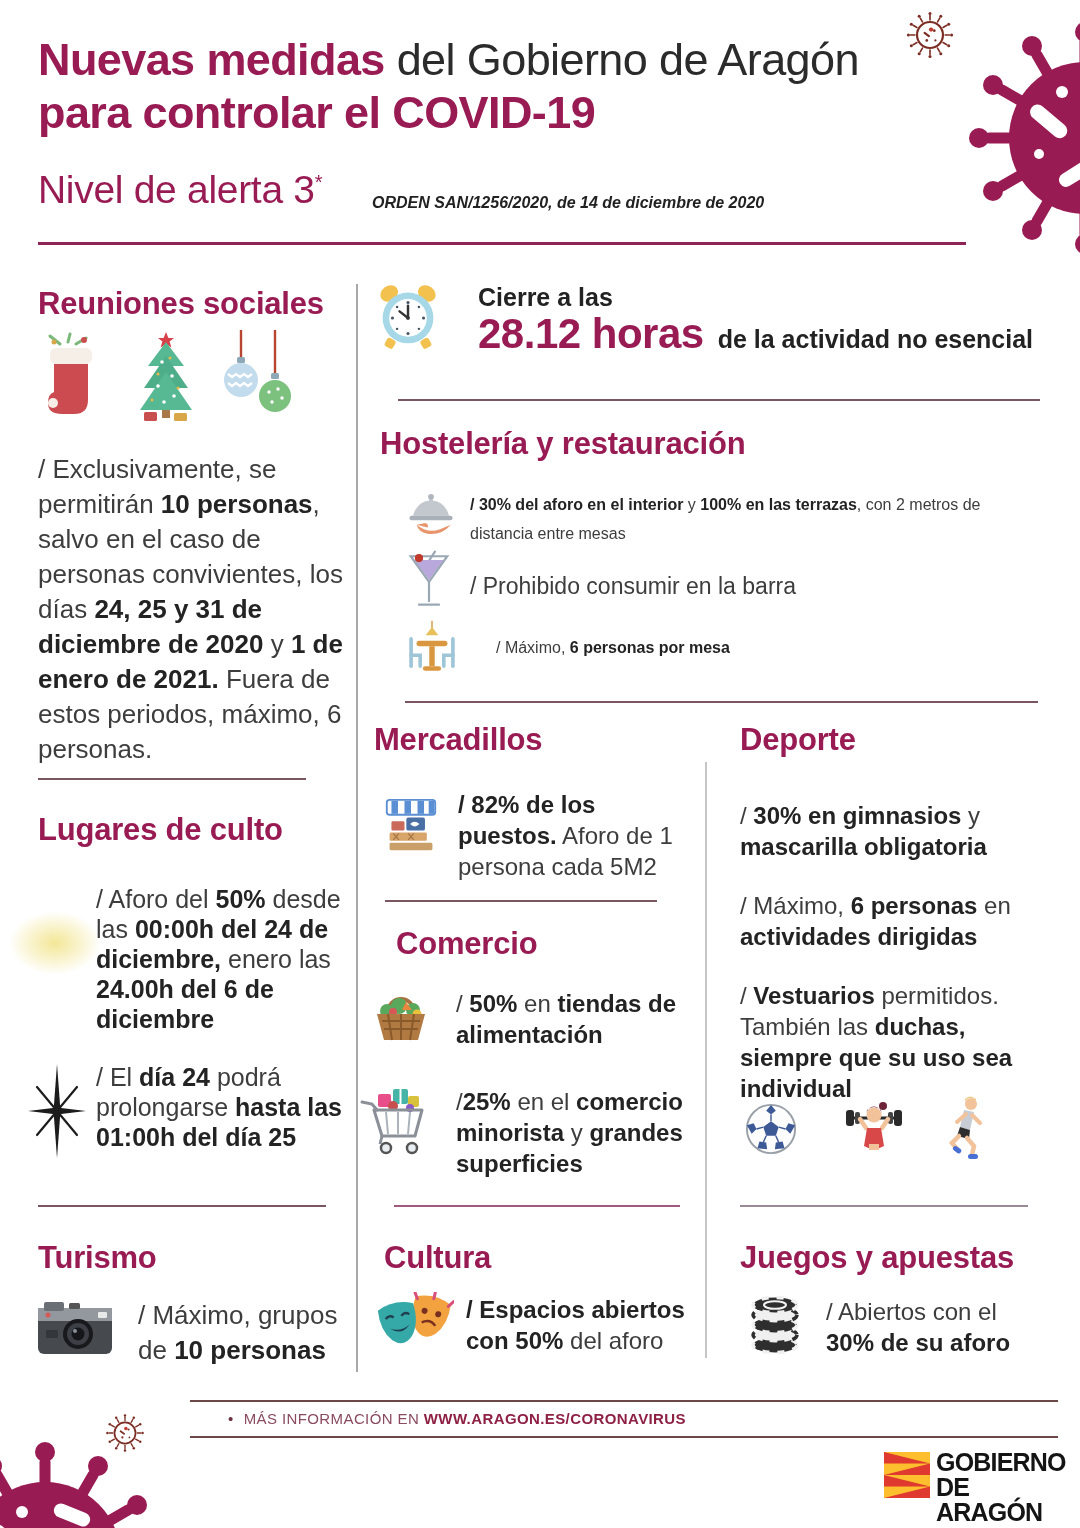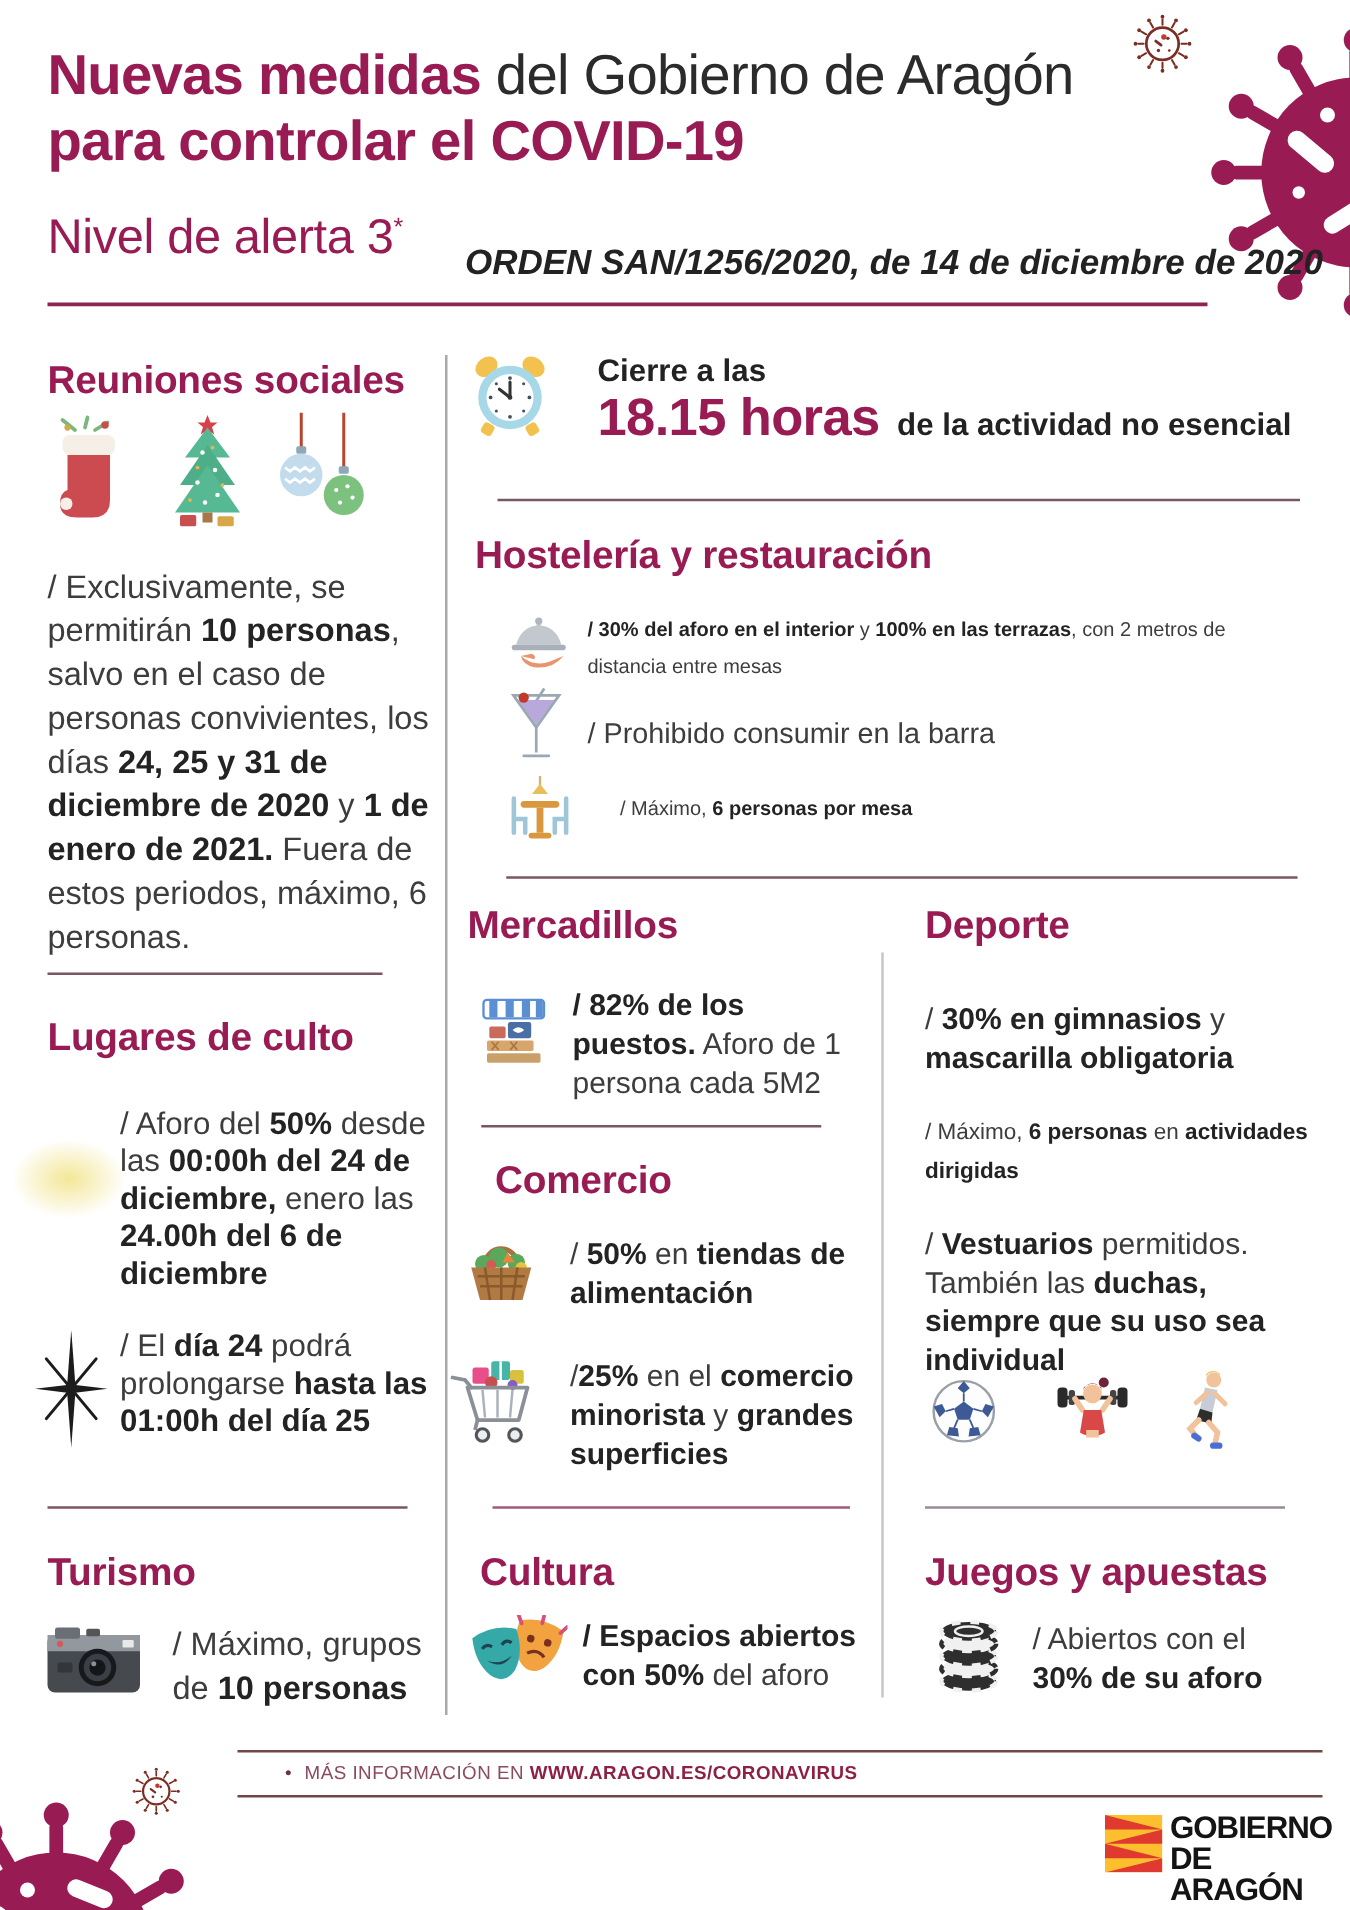--- a/index.html
+++ b/index.html
@@ -11,21 +11,21 @@
   .page{
     position:relative;width:1080px;height:1528px;margin:0 auto;
     background:#ffffff;overflow:hidden;
     font-family:"Liberation Sans",sans-serif;color:var(--ink);
   }
   .abs{position:absolute;}
   .main-title{font-size:45px;line-height:1.17;letter-spacing:-0.6px;font-weight:400;color:#2b2b2b;margin:0;}
   .main-title .b{color:var(--accent);font-weight:700;}
   .alert-level{font-size:39px;font-weight:400;color:var(--accent);letter-spacing:-0.3px;}
   .alert-sup{font-size:20px;color:var(--accent);vertical-align:14px;}
-  .order-ref{font-size:28px;font-style:italic;font-weight:700;color:#222;letter-spacing:0;}
+  .order-ref{font-size:16px;font-style:italic;font-weight:700;color:#222;letter-spacing:0;}
   .sec-title{font-size:31px;font-weight:700;color:var(--accent);letter-spacing:-0.2px;margin:0;}
   .body{margin:0;color:var(--ink);}
   .body .b{font-weight:700;color:var(--bold-ink);}
   .rule{position:absolute;height:2px;background:#7a5660;}
   .vrule{position:absolute;width:2px;background:#b4b4b4;}
   .closing-line1{font-size:25px;font-weight:700;color:#222;}
   .closing-time{font-size:42px;font-weight:700;color:var(--accent);letter-spacing:-0.5px;}
   .closing-line2{font-size:25px;font-weight:700;color:#222;margin-left:14px;}
   .baseline-row{display:flex;align-items:baseline;}
   .glow{
@@ -445,21 +445,21 @@
   <div class="rule" style="left:38px;top:242px;width:928px;height:3px;background:#8e2456;"></div>
 
   <div class="vrule" style="left:356px;top:284px;height:1088px;background:#a8a8a8;"></div>
   <div class="vrule" style="left:705px;top:762px;height:596px;background:#c6c6c6;"></div>
 
   <svg class="icon abs" style="left:376px;top:280px;width:64px;height:74px;">
       <use href="#i-alarm-clock"></use>
     </svg>
   <div class="abs closing-line1" style="left:478px;top:283px;">Cierre a las</div>
   <div class="abs baseline-row" style="left:478px;top:310px;">
-    <span class="closing-time">18.15 horas</span>
+    <span class="closing-time">28.12 horas</span>
     <span class="closing-line2">de la actividad no esencial</span>
   </div>
   <div class="rule" style="left:398px;top:399px;width:642px;"></div>
 
   <h2 class="abs sec-title" style="left:38px;top:286px;">Reuniones sociales</h2>
   <svg class="icon abs" style="left:40px;top:330px;width:62px;height:92px;">
       <use href="#i-stocking"></use>
     </svg>
   <svg class="icon abs" style="left:134px;top:330px;width:64px;height:94px;">
       <use href="#i-tree"></use>
@@ -507,21 +507,21 @@
     </svg>
   <p class="abs body" style="left:456px;top:988px;width:250px;font-size:24px;line-height:31px;"><span>/ </span><span class="b">50%</span><span> en </span><span class="b">tiendas de alimentación</span></p>
   <svg class="icon abs" style="left:360px;top:1086px;width:70px;height:74px;">
       <use href="#i-cart"></use>
     </svg>
   <p class="abs body" style="left:456px;top:1086px;width:250px;font-size:24px;line-height:31px;"><span>/</span><span class="b">25%</span><span> en el </span><span class="b">comercio minorista</span><span> y </span><span class="b">grandes superficies</span></p>
   <div class="rule" style="left:394px;top:1205px;width:286px;background:#a05a80;"></div>
 
   <h2 class="abs sec-title" style="left:740px;top:722px;">Deporte</h2>
   <p class="abs body" style="left:740px;top:800px;width:318px;font-size:24px;line-height:31px;"><span>/ </span><span class="b">30% en gimnasios</span><span> y </span><span class="b">mascarilla obligatoria</span></p>
-  <p class="abs body" style="left:740px;top:890px;width:318px;font-size:18px;line-height:31px;"><span>/ Máximo, </span><span class="b">6 personas</span><span> en </span><span class="b">actividades dirigidas</span></p>
+  <p class="abs body" style="left:740px;top:890px;width:318px;font-size:24px;line-height:31px;"><span>/ Máximo, </span><span class="b">6 personas</span><span> en </span><span class="b">actividades dirigidas</span></p>
   <p class="abs body" style="left:740px;top:980px;width:318px;font-size:24px;line-height:31px;"><span>/ </span><span class="b">Vestuarios</span><span> permitidos. También las </span><span class="b">duchas, siempre que su uso sea individual</span></p>
   <svg class="icon abs" style="left:744px;top:1102px;width:54px;height:54px;">
       <use href="#i-soccer"></use>
     </svg>
   <svg class="icon abs" style="left:842px;top:1098px;width:64px;height:62px;">
       <use href="#i-lifter"></use>
     </svg>
   <svg class="icon abs" style="left:940px;top:1096px;width:50px;height:66px;">
       <use href="#i-runner"></use>
     </svg>

